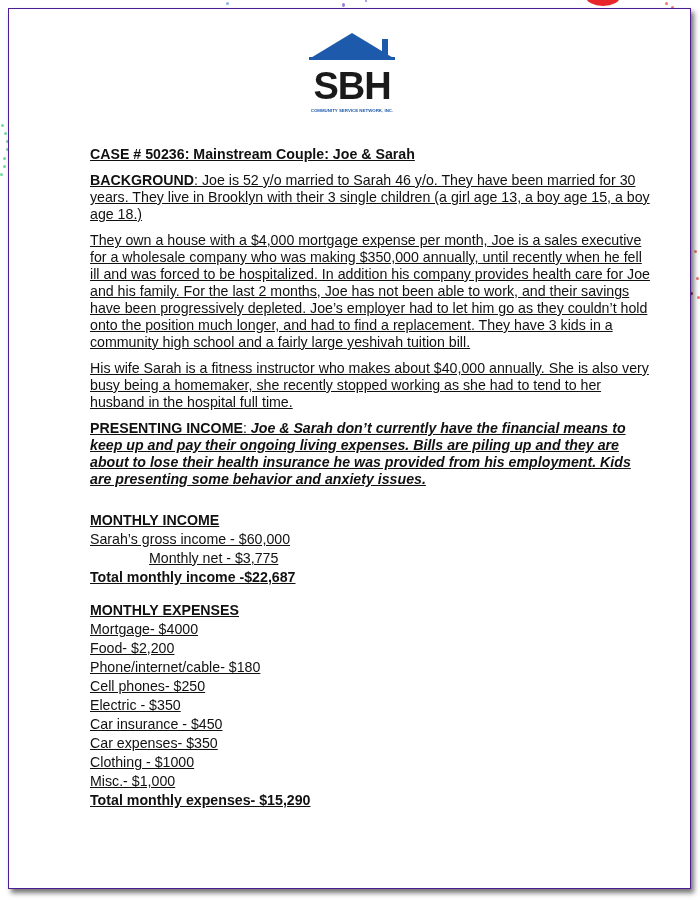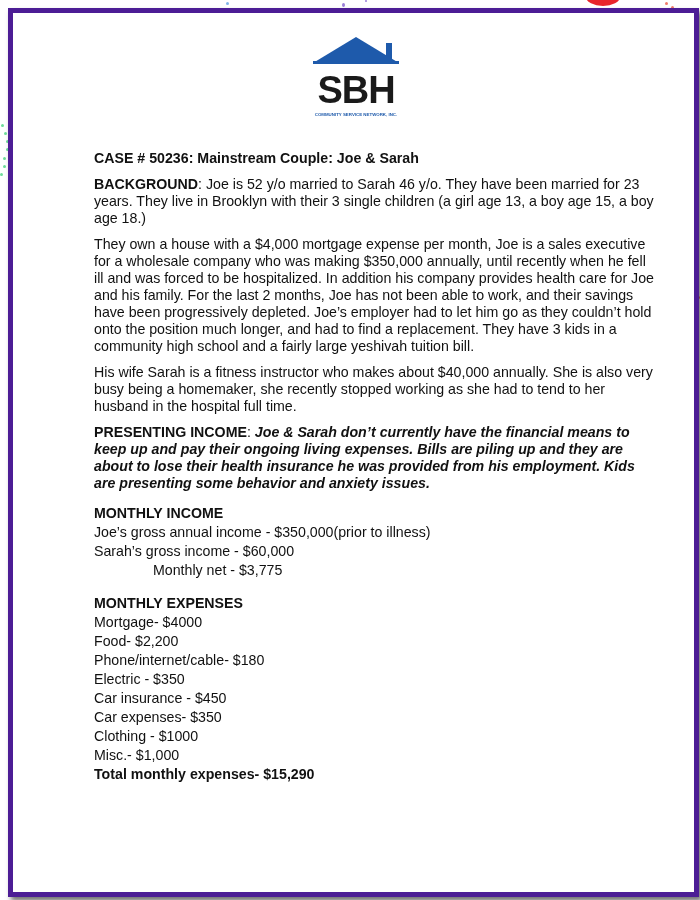--- a/index.html
+++ b/index.html
@@ -3,34 +3,34 @@
   <meta charset="utf-8">
   <style>
     html, body { margin: 0; padding: 0; }
     body {
       width: 700px; height: 900px; background: #ffffff; position: relative; overflow: hidden;
       font-family: "Liberation Sans", sans-serif; color: #111;
     }
     .dot { position: absolute; border-radius: 50%; }
     .page {
       position: absolute; left: 8px; top: 8px; width: 681px; height: 879px;
-      background: #ffffff; border: 5px solid #4c1d95;
+      background: #ffffff; border: 1px solid #4c1d95;
       box-shadow: 3px 4px 5px rgba(0,0,0,0.55);
     }
     .logo { position: absolute; left: 294px; top: 24px; width: 106px; height: 86px; }
     .logo svg { display: block; }
     .content {
       position: absolute; left: 81px; top: 137px; width: 560px;
-      font-size: 14.2px; line-height: 17px;
+      font-size: 14.2px; line-height: 17px; text-decoration: underline;
     }
     .title { font-weight: bold; margin: 0 0 9px 0; }
     p { margin: 0 0 9px 0; }
     .label { font-weight: bold; }
     .issue-text { font-weight: bold; font-style: italic; }
-    .section-head { font-weight: bold; margin-top: 12px; line-height: 19px; }
+    .section-head { font-weight: bold; margin-top: 23px; line-height: 19px; }
     .line { line-height: 19px; white-space: nowrap; }
     .indent1 { padding-left: 63px; }
     .indent2 { padding-left: 59px; }
     .bold { font-weight: bold; }
   </style>
 </head>
 <body>
 
 <div class="dot" style="left:226px;top:2px;width:3px;height:3px;background:#7fb2e8;"></div>
 <div class="dot" style="left:342px;top:3px;width:3px;height:4px;background:#9a7fd8;"></div>
@@ -58,37 +58,38 @@
       <rect x="79" y="6" width="6" height="16" fill="#1e5aab"></rect>
       <rect x="6" y="24" width="86" height="3" fill="#1e5aab"></rect>
       <text x="49" y="66" text-anchor="middle" font-family="Liberation Sans, sans-serif" font-weight="bold" font-size="38" fill="#1a1a1a" letter-spacing="-1">SBH</text>
       <text x="49" y="79" text-anchor="middle" font-family="Liberation Sans, sans-serif" font-weight="bold" font-size="4.4" fill="#1e5aab">COMMUNITY SERVICE NETWORK, INC.</text>
     </svg>
   </div>
 
   <div class="content">
     <div class="title">CASE # 50236: Mainstream Couple: Joe &amp; Sarah</div>
 
-    <p><span class="label">BACKGROUND</span><span>: Joe is 52 y/o married to Sarah 46 y/o. They have been married for 23 years. They live in Brooklyn with their 3 single children (a girl age 13, a boy age 15, a boy age 18.)</span></p>
+    <p><span class="label">BACKGROUND</span><span>: Joe is 52 y/o married to Sarah 46 y/o. They have been married for 30 years. They live in Brooklyn with their 3 single children (a girl age 13, a boy age 15, a boy age 18.)</span></p>
 
     <p>They own a house with a $4,000 mortgage expense per month, Joe is a sales executive for a wholesale company who was making $350,000 annually, until recently when he fell ill and was forced to be hospitalized. In addition his company provides health care for Joe and his family. For the last 2 months, Joe has not been able to work, and their savings have been progressively depleted. Joe’s employer had to let him go as they couldn’t hold onto the position much longer, and had to find a replacement. They have 3 kids in a community high school and a fairly large yeshivah tuition bill.</p>
 
     <p>His wife Sarah is a fitness instructor who makes about $40,000 annually. She is also very busy being a homemaker, she recently stopped working as she had to tend to her husband in the hospital full time.</p>
 
     <p><span class="label">PRESENTING INCOME</span><span>: </span><span class="issue-text">Joe &amp; Sarah don’t currently have the financial means to keep up and pay their ongoing living expenses. Bills are piling up and they are about to lose their health insurance he was provided from his employment. Kids are presenting some behavior and anxiety issues.</span></p>
 
     <div class="section-head">MONTHLY INCOME</div>
-    <div class="line">Joe’s gross annual income - $350,000(prior to illness)</div>
     <div class="line">Sarah’s gross income - $60,000</div>
     <div class="line indent2">Monthly net - $3,775</div>
+    <div class="line bold">Total monthly income -$22,687</div>
 
     <div class="section-head" style="margin-top:14px;">MONTHLY EXPENSES</div>
     <div class="line">Mortgage- $4000</div>
     <div class="line">Food- $2,200</div>
     <div class="line">Phone/internet/cable- $180</div>
+    <div class="line">Cell phones- $250</div>
     <div class="line">Electric - $350</div>
     <div class="line">Car insurance - $450</div>
     <div class="line">Car expenses- $350</div>
     <div class="line">Clothing - $1000</div>
     <div class="line">Misc.- $1,000</div>
     <div class="line bold">Total monthly expenses- $15,290</div>
   </div>
 </div>
 
 </body></html>

